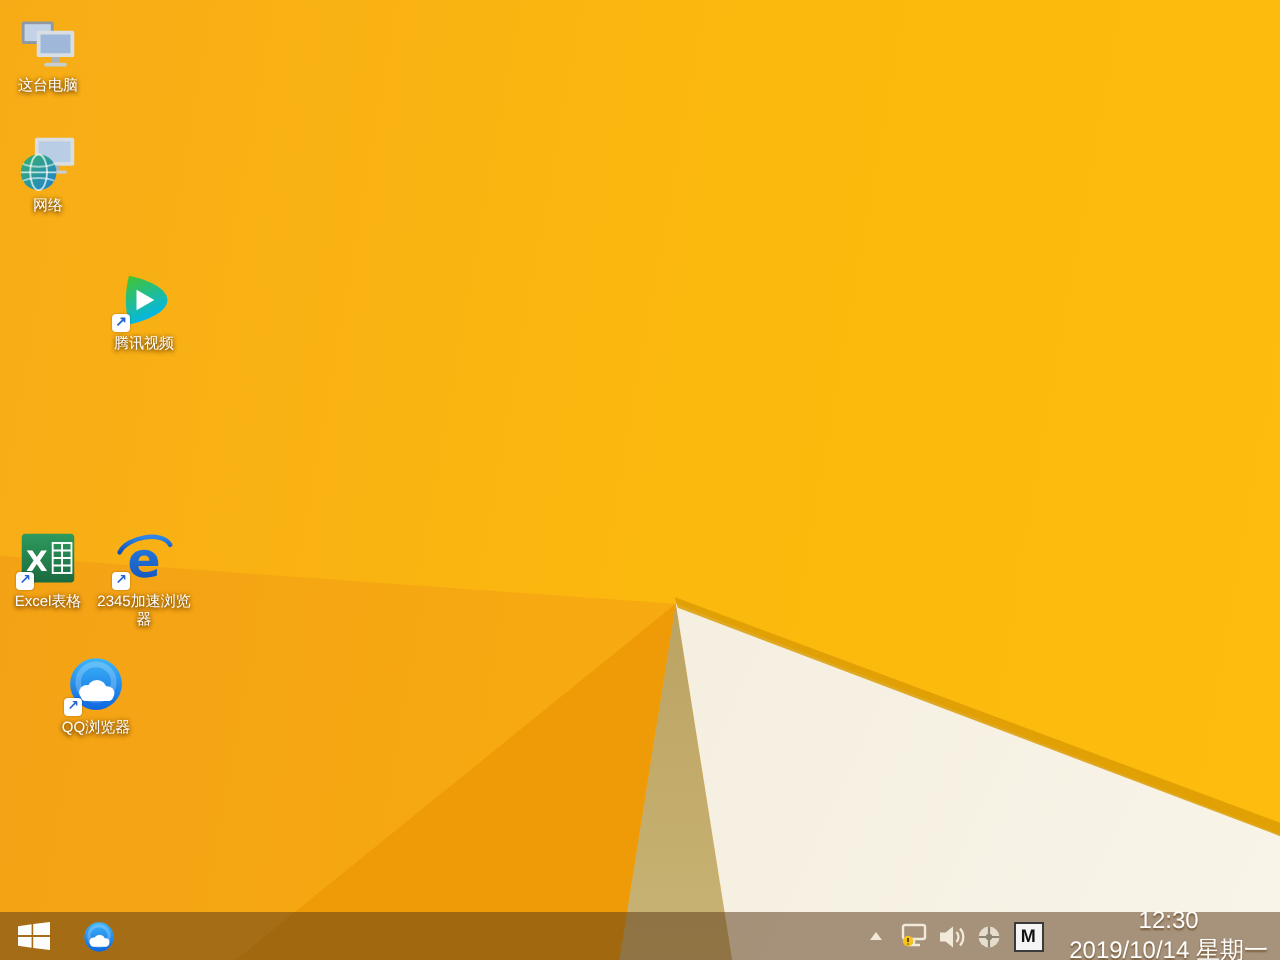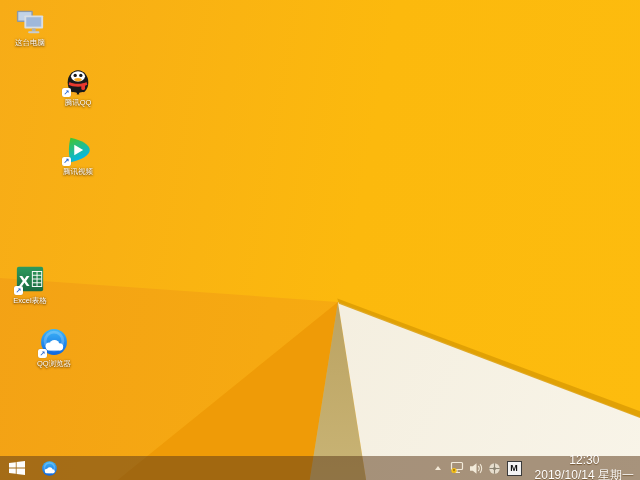--- a/index.html
+++ b/index.html
@@ -23,21 +23,21 @@
   }
   .facet-cream{
     background:linear-gradient(115deg,#ECE5D2 0%,#F3EDDD 40%,#F8F4E8 100%);
     clip-path:polygon(52.8% 62.9%,100% 86.9%,100% 100%,57.2% 100%);
   }
   .facet-edge{
     background:#DC9C04;opacity:.85;
     clip-path:polygon(52.7% 62.2%,100% 85.7%,100% 87.1%,52.95% 63.3%);
   }
   
-  .icon-grid{position:absolute;left:6px;top:0;width:120px;height:459px;}
+  .icon-grid{position:absolute;left:0;top:0;width:120px;height:459px;}
   .desktop-icon{position:absolute;width:48px;text-align:center;cursor:pointer;}
   .icon-art{position:relative;width:30px;height:30px;margin:0 auto;}
   .glyph{width:30px;height:30px;display:block;}
   .shortcut{
     position:absolute;left:-1px;bottom:-1px;width:9px;height:9px;
     background:#fff;border-radius:2px;color:#2463cf;font-size:7px;line-height:9px;
     font-weight:bold;text-align:center;box-shadow:0 0 1px rgba(0,0,0,.4);
   }
   .icon-label{
     margin-top:2px;font-size:7.5px;line-height:1.2;color:#fff;
@@ -224,46 +224,54 @@
 
   <div class="icon-grid">
       <div class="desktop-icon" style="left: 0px; top: 6px;">
         <div class="icon-art">
           <svg class="glyph" viewBox="0 0 32 32">
             <use href="#sym-this-pc"></use>
           </svg>
         </div>
         <div class="icon-label">这台电脑</div>
       </div>
-      <div class="desktop-icon" style="left: 48px; top: 66px;">
-        <div class="icon-art">
-          <svg class="glyph" viewBox="0 0 32 32">
-            <use href="#sym-qq"></use>
+      <div class="desktop-icon" style="left: 0px; top: 66px;">
+        <div class="icon-art">
+          <svg class="glyph" viewBox="0 0 32 32">
+            <use href="#sym-network"></use>
+          </svg>
+        </div>
+        <div class="icon-label">网络</div>
+      </div>
+      <div class="desktop-icon" style="left: 48px; top: 135px; font-family: Liberation Serif, serif;">
+        <div class="icon-art">
+          <svg class="glyph" viewBox="0 0 32 32">
+            <use href="#sym-tencent-video"></use>
           </svg>
           <span class="shortcut">↗</span>
         </div>
-        <div class="icon-label">腾讯QQ</div>
-      </div>
-      <div class="desktop-icon" style="left: 48px; top: 135px; font-family: Liberation Serif, serif;">
-        <div class="icon-art">
-          <svg class="glyph" viewBox="0 0 32 32">
-            <use href="#sym-tencent-video"></use>
+        <div class="icon-label">腾讯视频</div>
+      </div>
+      <div class="desktop-icon" style="left: 0px; top: 264px;">
+        <div class="icon-art">
+          <svg class="glyph" viewBox="0 0 32 32">
+            <use href="#sym-excel"></use>
           </svg>
           <span class="shortcut">↗</span>
         </div>
-        <div class="icon-label">腾讯视频</div>
-      </div>
-      <div class="desktop-icon" style="left: 0px; top: 264px;">
-        <div class="icon-art">
-          <svg class="glyph" viewBox="0 0 32 32">
-            <use href="#sym-excel"></use>
+        <div class="icon-label">Excel表格</div>
+      </div>
+      <div class="desktop-icon" style="left: 48px; top: 264px;">
+        <div class="icon-art">
+          <svg class="glyph" viewBox="0 0 32 32">
+            <use href="#sym-browser-2345"></use>
           </svg>
           <span class="shortcut">↗</span>
         </div>
-        <div class="icon-label">Excel表格</div>
+        <div class="icon-label">2345加速浏览器</div>
       </div>
       <div class="desktop-icon" style="left: 0px; top: 327px; margin-left: 24px;">
         <div class="icon-art">
           <svg class="glyph" viewBox="0 0 32 32">
             <use href="#sym-qq-browser"></use>
           </svg>
           <span class="shortcut">↗</span>
         </div>
         <div class="icon-label">QQ浏览器</div>
       </div>

